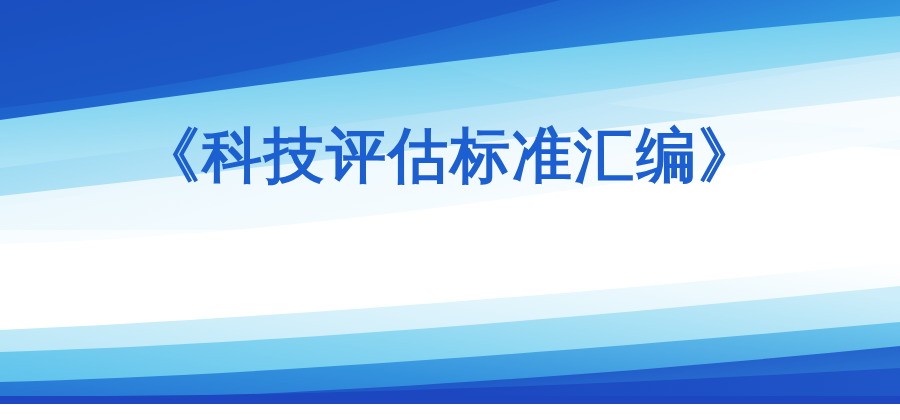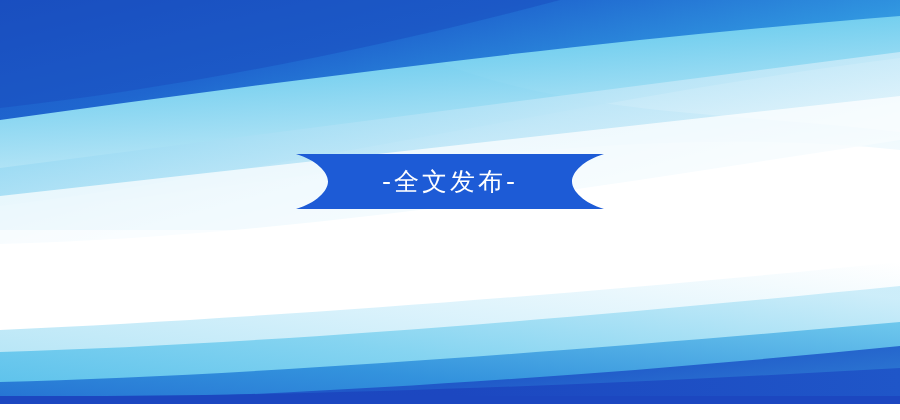--- a/index.html
+++ b/index.html
@@ -175,27 +175,17 @@
     <path d="M0,402 C260,398 580,378 900,346 L900,420 L0,420 Z" fill="url(#gBotDeep2)"></path>
 
     <path d="M0,396 C260,398 580,386 900,368 L900,404 L0,404 Z" fill="url(#gBotDeep)"></path>
     <rect x="0" y="396" width="900" height="8" fill="#1c47c0"></rect>
 
     <rect x="0" y="404" width="900" height="16" fill="#ffffff"></rect>
   </svg>
 
   <div class="content">
 
+    <h1 class="title">《科技评估标准汇编》</h1>
 
-    <div class="ribbon-wrap">
-      <svg class="ribbon-shape" viewBox="0 0 308 55" preserveAspectRatio="none">
-        <path d="M0,0 L308,0
-                 C288,6 276,18 276,27.5
-                 C276,37 288,49 308,55
-                 L0,55
-                 C20,49 32,37 32,27.5
-                 C32,18 20,6 0,0 Z" fill="#1d5bd6"></path>
-      </svg>
-      <div class="ribbon-label">-全文发布-</div>
-    </div>
 
   </div>
 </div>
 
 </body></html>

